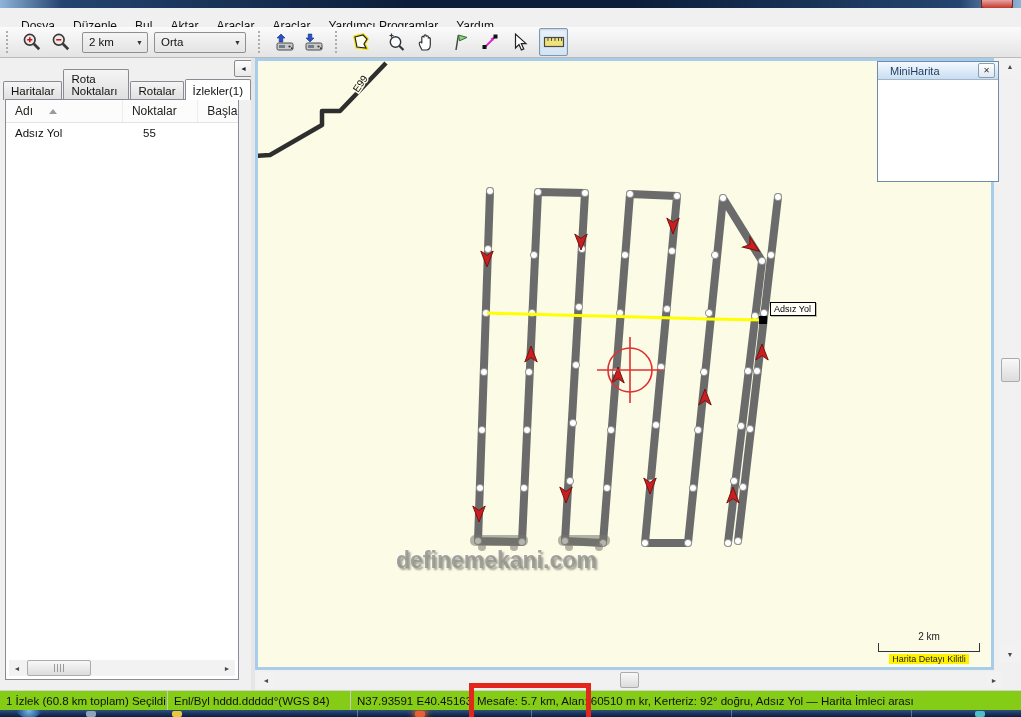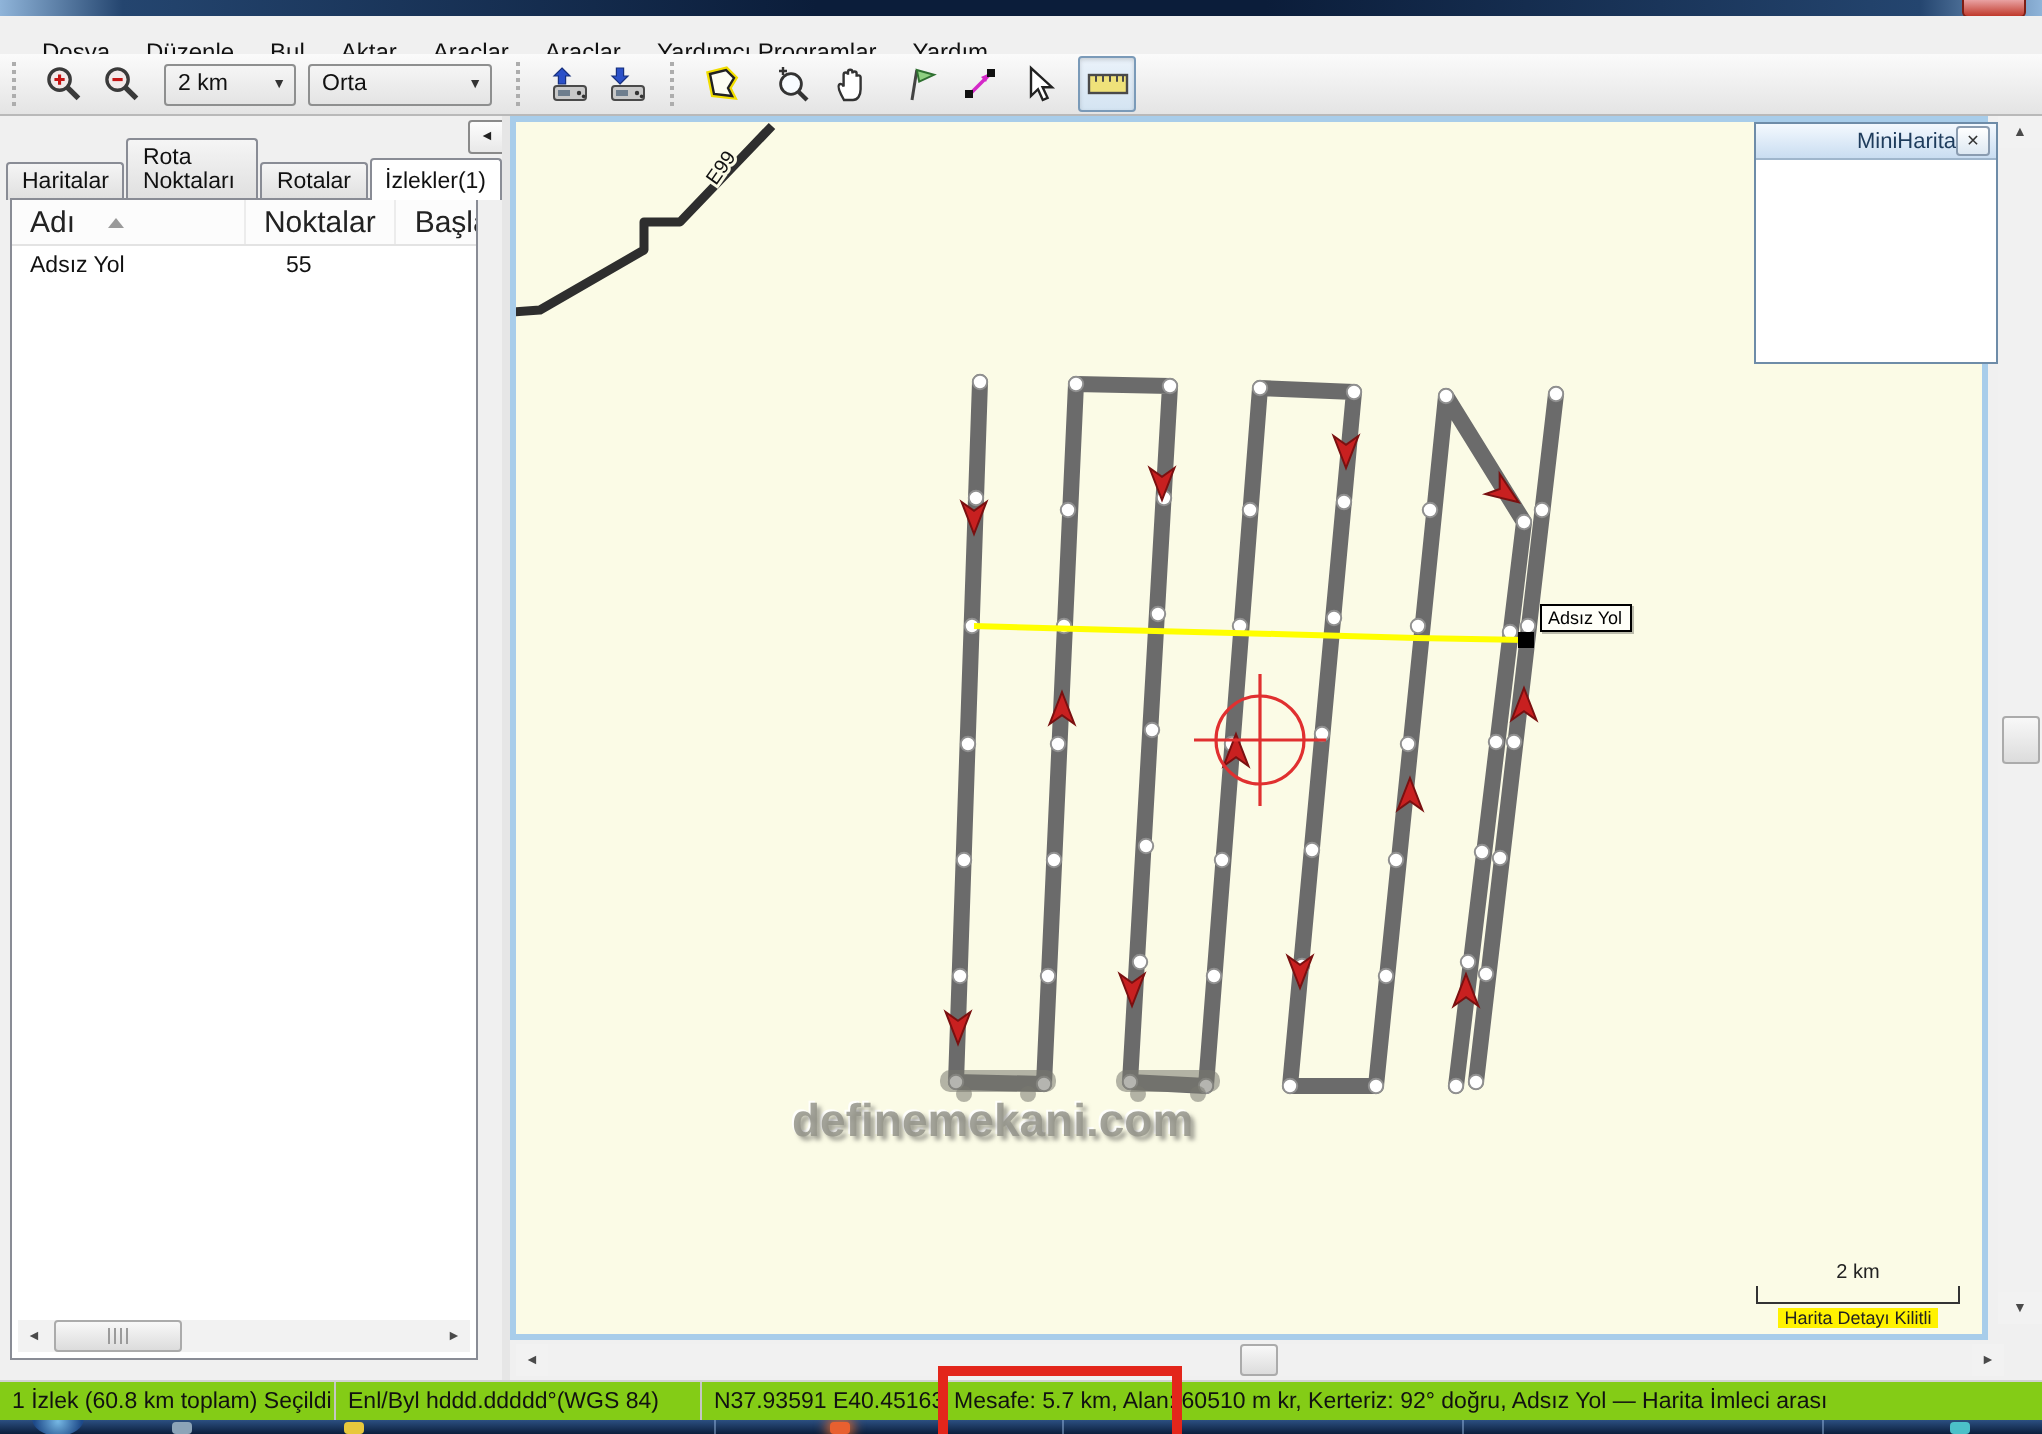--- a/index.html
+++ b/index.html
@@ -28,21 +28,21 @@
   .combo .arr{font-size:7px;color:#333;margin-left:6px;}
   
   .sidepanel{position:absolute;left:0;top:58px;width:252px;height:632px;background:#F0F0F0;}
   .collapse-btn{position:absolute;left:234px;top:2px;width:17px;height:15px;border:1px solid #8A8A8A;border-radius:2px;
     background:linear-gradient(#FDFDFD,#E8E8E8);display:flex;align-items:center;justify-content:center;font-size:7px;color:#222;}
   .tabs{position:absolute;left:3px;top:18px;display:flex;align-items:flex-end;height:24px;}
   .tab{border:1px solid #898C95;border-bottom:none;background:linear-gradient(#F5F5F5,#DFDFDF);
     padding:3px 7px 3px 7px;font-size:11.5px;color:#111;border-radius:2px 2px 0 0;margin-right:1px;position:relative;top:0;}
   .tab.active{background:#FFF;padding-top:5px;z-index:3;box-shadow:0 -1px 0 #fff inset;}
   .listbox{position:absolute;left:5px;top:41px;width:234px;height:581px;background:#FFF;border:1px solid #898C95;box-sizing:border-box;}
-  .lb-header{display:flex;height:22px;border-bottom:1px solid #E3E3E3;font-size:15px;color:#222;align-items:flex-end;background:#FCFCFC;}
+  .lb-header{display:flex;height:22px;border-bottom:1px solid #E3E3E3;font-size:12px;color:#222;align-items:flex-end;background:#FCFCFC;}
   .lb-h{padding-left:9px;box-sizing:border-box;height:100%;display:flex;align-items:center;border-right:1px solid #ECECEC;overflow:hidden;white-space:nowrap;}
   .sort-glyph{width:0;height:0;border-left:4px solid transparent;border-right:4px solid transparent;border-bottom:5px solid #9A9A9A;margin-left:16px;}
   .lb-row{display:flex;height:20px;font-size:11.5px;color:#111;align-items:center;}
   .lb-c{padding-left:9px;box-sizing:border-box;overflow:hidden;white-space:nowrap;}
   .hscroll{position:absolute;left:3px;bottom:3px;width:226px;height:16px;background:#F2F2F2;display:flex;align-items:center;}
   .scroll-arrow{width:16px;height:16px;display:flex;align-items:center;justify-content:center;font-size:7px;color:#4A4A4A;background:#F2F2F2;}
   .thumb{height:14px;border:1px solid #ABABAB;border-radius:2px;background:linear-gradient(#F8F8F8,#DCDCDC);}
   .grip{width:10px;height:8px;margin:3px auto 0;background:repeating-linear-gradient(90deg,#9B9B9B 0 1px,transparent 1px 3px);}
   .splitter{position:absolute;left:251px;top:58px;width:4px;height:632px;background:#E6E6E6;}
   
@@ -50,21 +50,21 @@
     border:3px solid #A8CDEA;background:#FBFBE6;}
   .tooltip{position:absolute;left:512px;top:241px;background:#FFFFF8;border:1px solid #000;font-size:9px;color:#000;
     padding:1px 4px 1px 3px;white-space:nowrap;box-shadow:1px 1px 0 rgba(0,0,0,.25);z-index:6;}
   .watermark{position:absolute;left:138px;top:486px;font-size:23px;font-weight:bold;letter-spacing:0px;
     color:rgba(148,148,138,.85);text-shadow:2px 2px 2px rgba(90,90,85,.55),-1px -1px 0 rgba(255,255,255,.85);z-index:4;}
   .scalebox{position:absolute;left:620px;top:570px;width:102px;font-size:10px;color:#222;text-align:center;z-index:4;}
   .scale-line{height:8px;border-left:1px solid #333;border-right:1px solid #333;border-bottom:1px solid #333;margin-top:1px;}
   .locklabel{margin-top:2px;background:#FFF200;color:#222;font-size:9px;display:inline-block;padding:0 3px;}
   
   .minimap{position:absolute;left:877px;top:61px;width:122px;height:121px;border:1px solid #6E8CA8;background:#FFF;z-index:10;box-sizing:border-box;}
-  .mm-title{height:18px;background:linear-gradient(#F4F9FE,#C9DDF1);display:flex;align-items:center;justify-content:flex-end;
+  .mm-title{height:18px;background:linear-gradient(#F4F9FE,#C9DDF1);display:flex;align-items:center;justify-content:space-between;
     padding:0 3px 0 12px;font-size:11px;color:#1E3C5C;border-bottom:1px solid #9FB6CC;box-sizing:border-box;}
   .mm-close{width:15px;height:13px;border:1px solid #8A9CB0;border-radius:2px;background:linear-gradient(#FFF,#DDE8F2);
     display:flex;align-items:center;justify-content:center;font-size:8px;color:#333;}
   .mm-body{position:relative;width:100%;height:101px;background:#D8D4C6;overflow:hidden;}
   
   .vscroll{position:absolute;left:999px;top:58px;width:22px;height:604px;background:#F1F1F1;}
   .vscroll .scroll-arrow{width:22px;}
   .map-hscroll{position:absolute;left:258px;top:672px;width:744px;height:16px;background:#F1F1F1;display:flex;align-items:center;}
   .corner{position:absolute;left:1002px;top:672px;width:19px;height:16px;background:#F0F0F0;}
   

